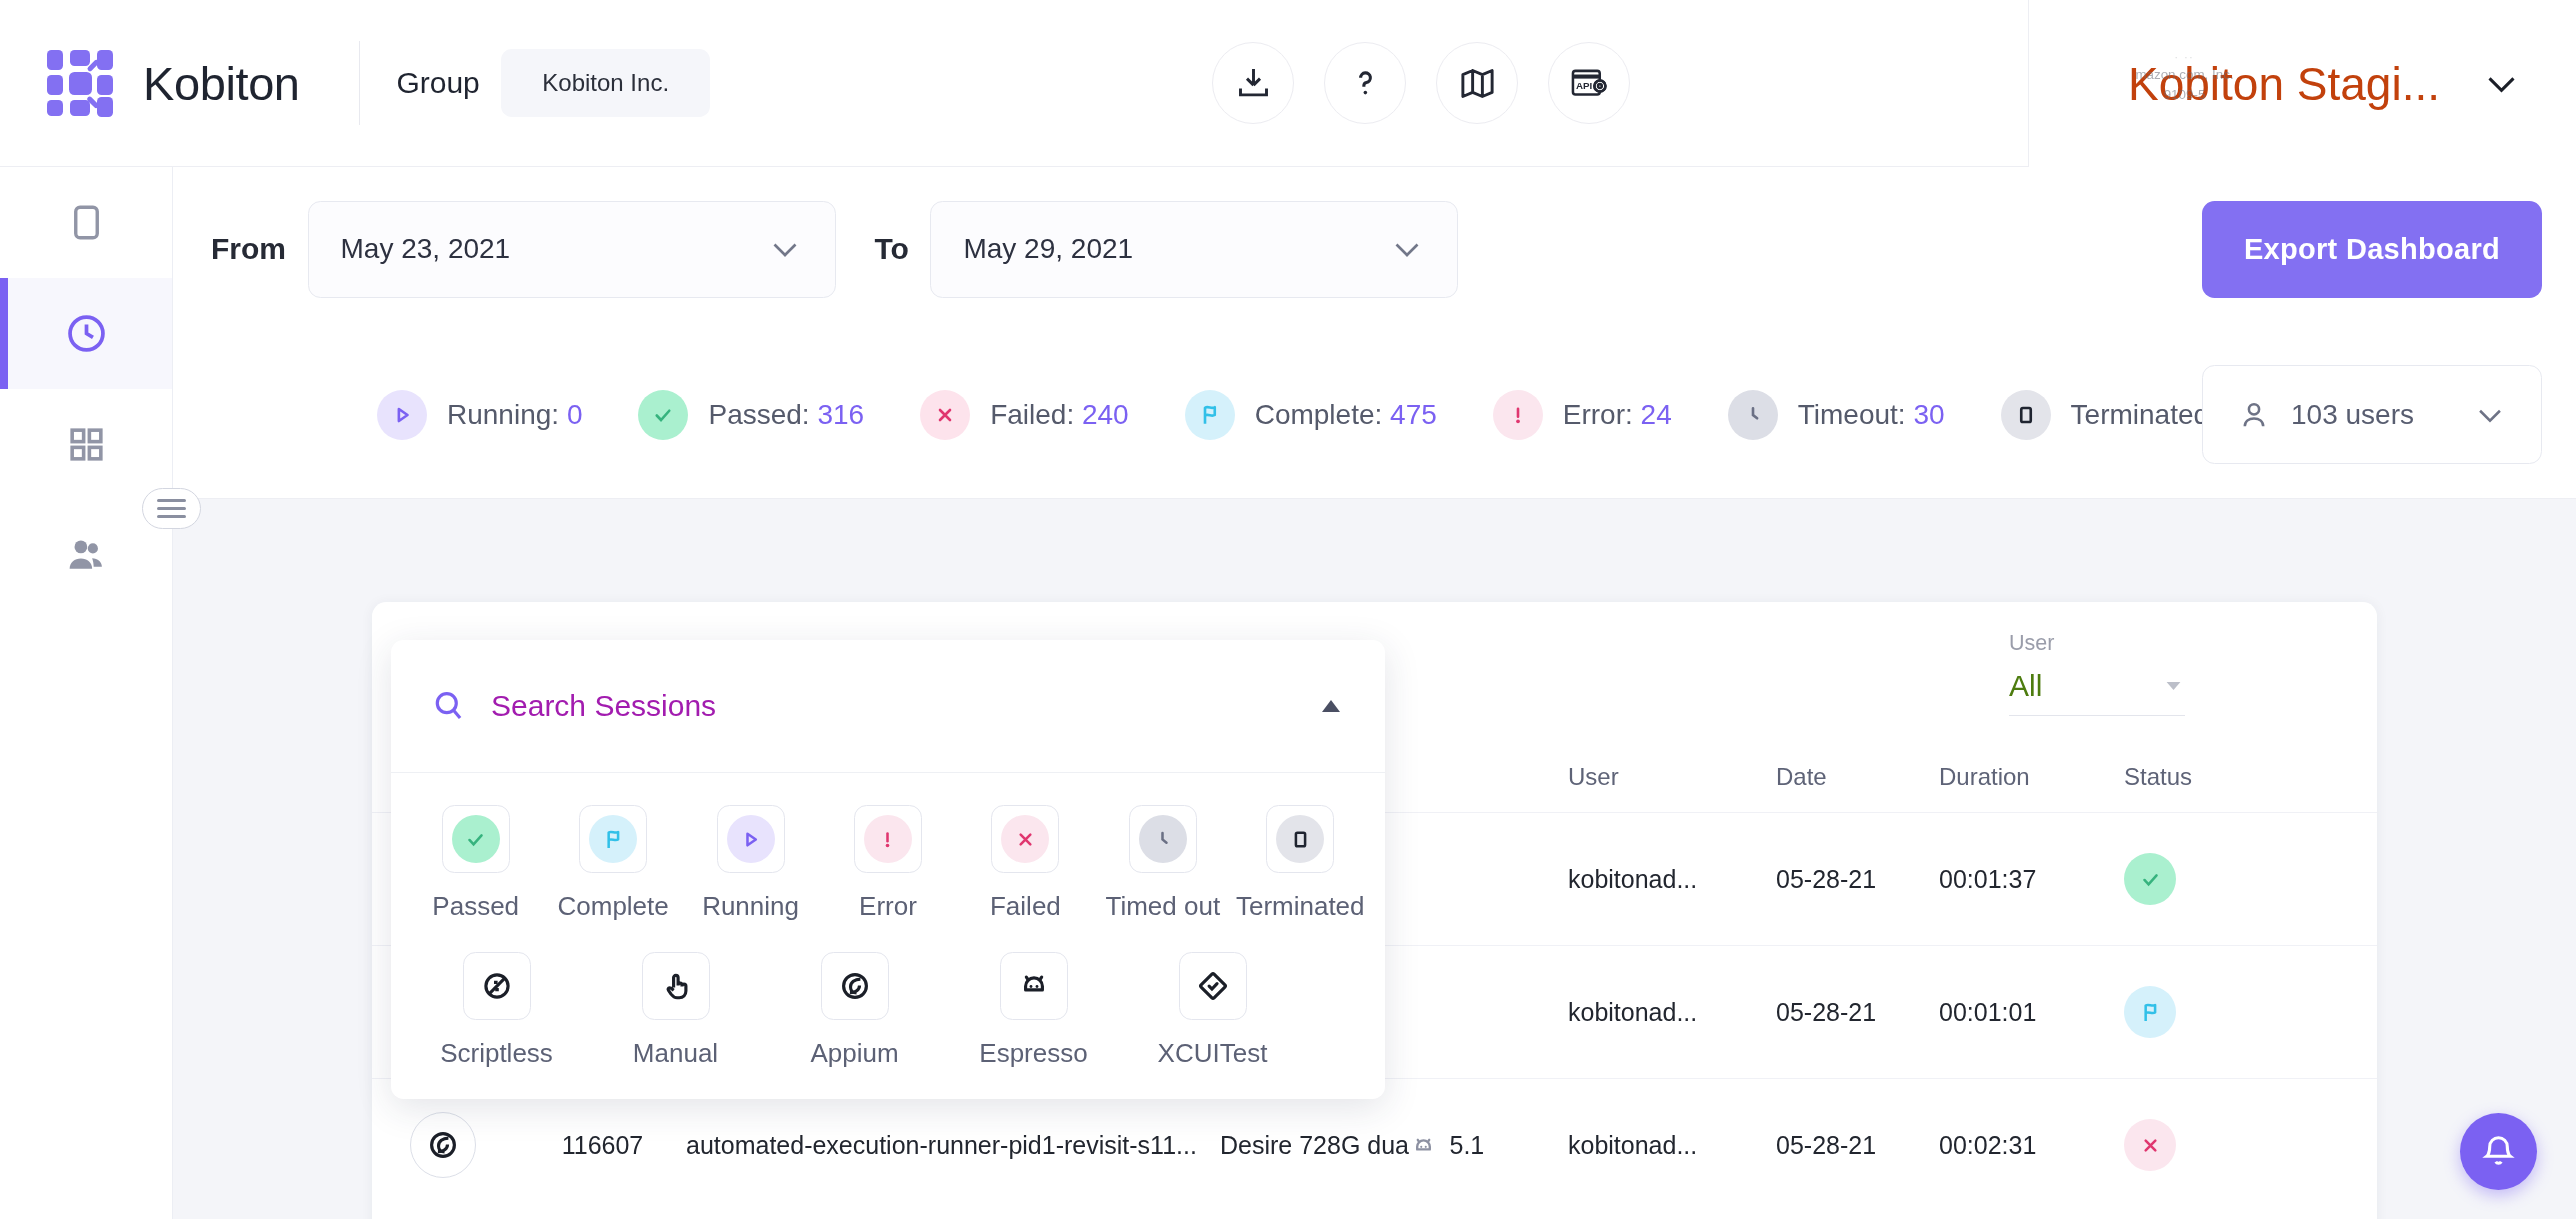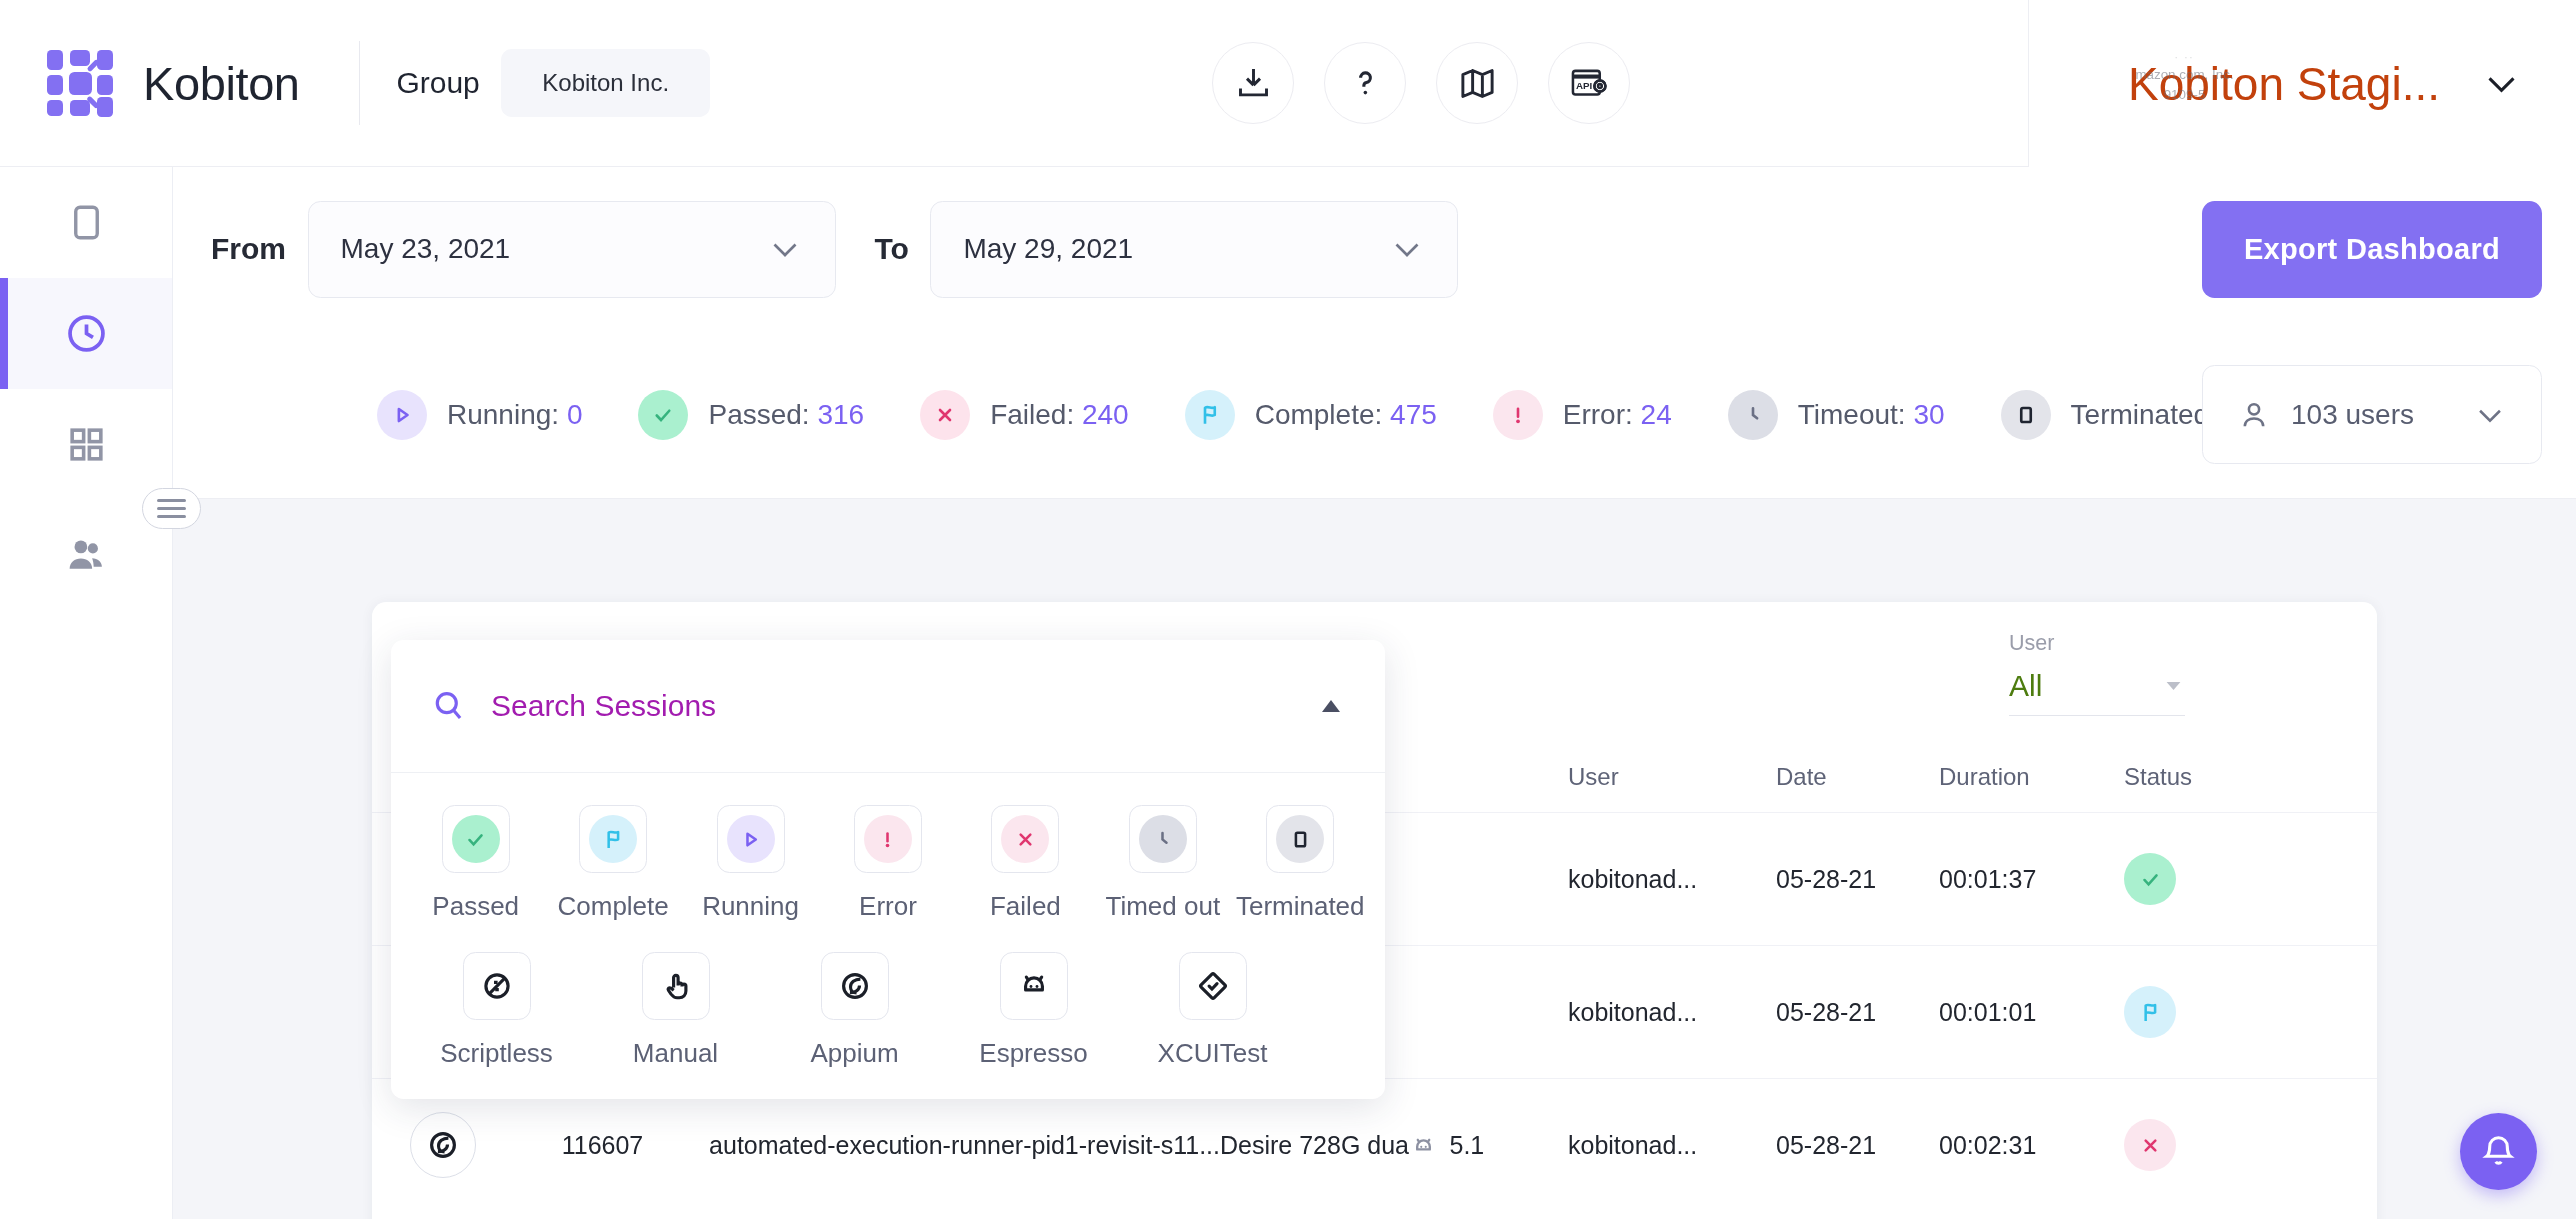--- a/index.html
+++ b/index.html
@@ -136,21 +136,21 @@
     display: flex; align-items: center; height: 70px;
     font-size: 24px; color: #5e6377; padding-left: 38px;
   }
   .trow {
     display: flex; align-items: center; height: 133px;
     border-top: 1.8px solid #f0f1f6; padding-left: 38px;
     font-size: 25px; color: #22262f;
   }
   .c-icon { width: 109px; flex: none; }
   .c-id   { width: 167px; flex: none; text-align: center; }
-  .c-name { width: 534px; flex: none; white-space: nowrap; overflow: hidden; text-align: right; }
+  .c-name { width: 534px; flex: none; white-space: nowrap; overflow: hidden; }
   .c-dev  { width: 190px; flex: none; white-space: nowrap; overflow: hidden; }
   .c-os   { width: 158px; flex: none; display: flex; align-items: flex-end; gap: 12.5px; }
   .c-user { width: 208px; flex: none; }
   .c-date { width: 163px; flex: none; }
   .c-dur  { width: 185px; flex: none; }
   .c-st   { width: 107px; flex: none; }
   .sess-ico {
     width: 66px; height: 66px; border-radius: 50%; border: 1.8px solid #dcdfe8;
     display: flex; align-items: center; justify-content: center;
   }

